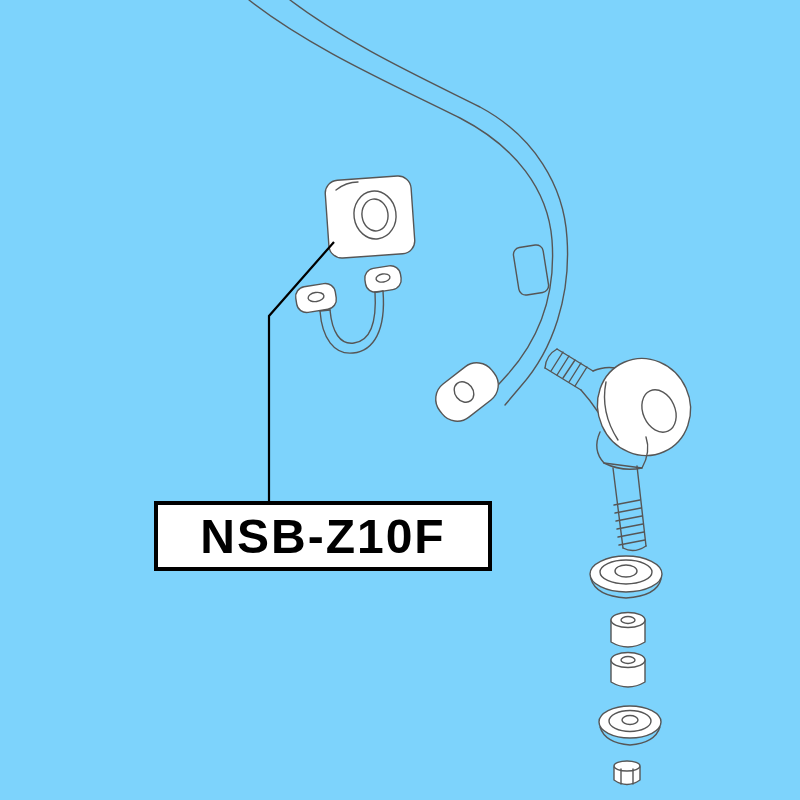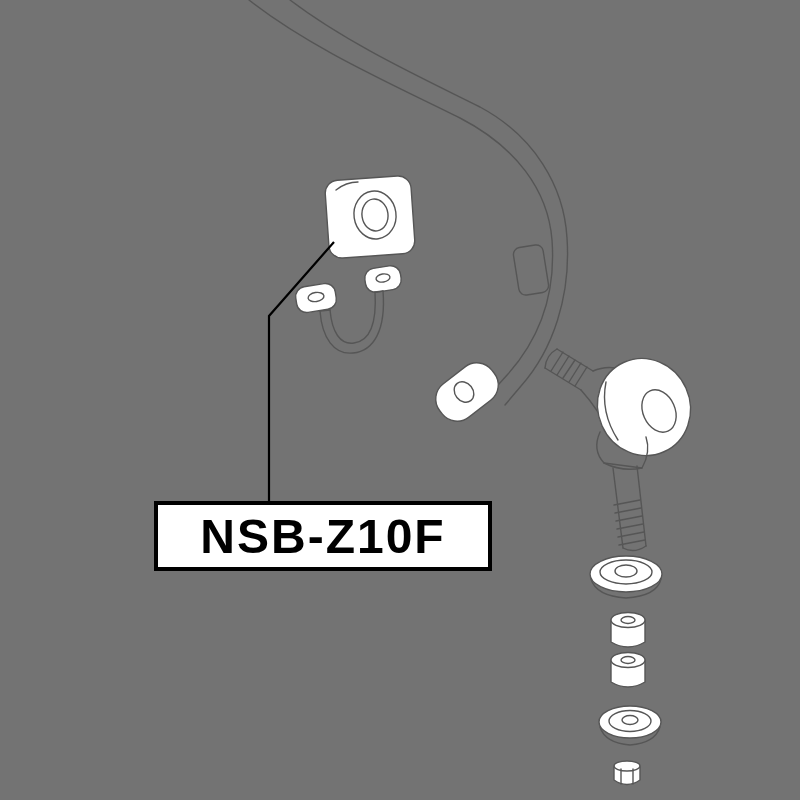--- a/index.html
+++ b/index.html
@@ -5,21 +5,21 @@
   html, body {
     margin: 0;
     padding: 0;
     background: #ffffff;
     font-family: "Liberation Sans", sans-serif;
   }
   .canvas {
     position: relative;
     width: 800px;
     height: 800px;
-    background: #737373;
+    background: #7dd3fc;
     overflow: hidden;
   }
   svg { display: block; }
   .part-line {
     fill: none;
     stroke: #565656;
     stroke-width: 1.4;
     stroke-linecap: round;
     stroke-linejoin: round;
   }

